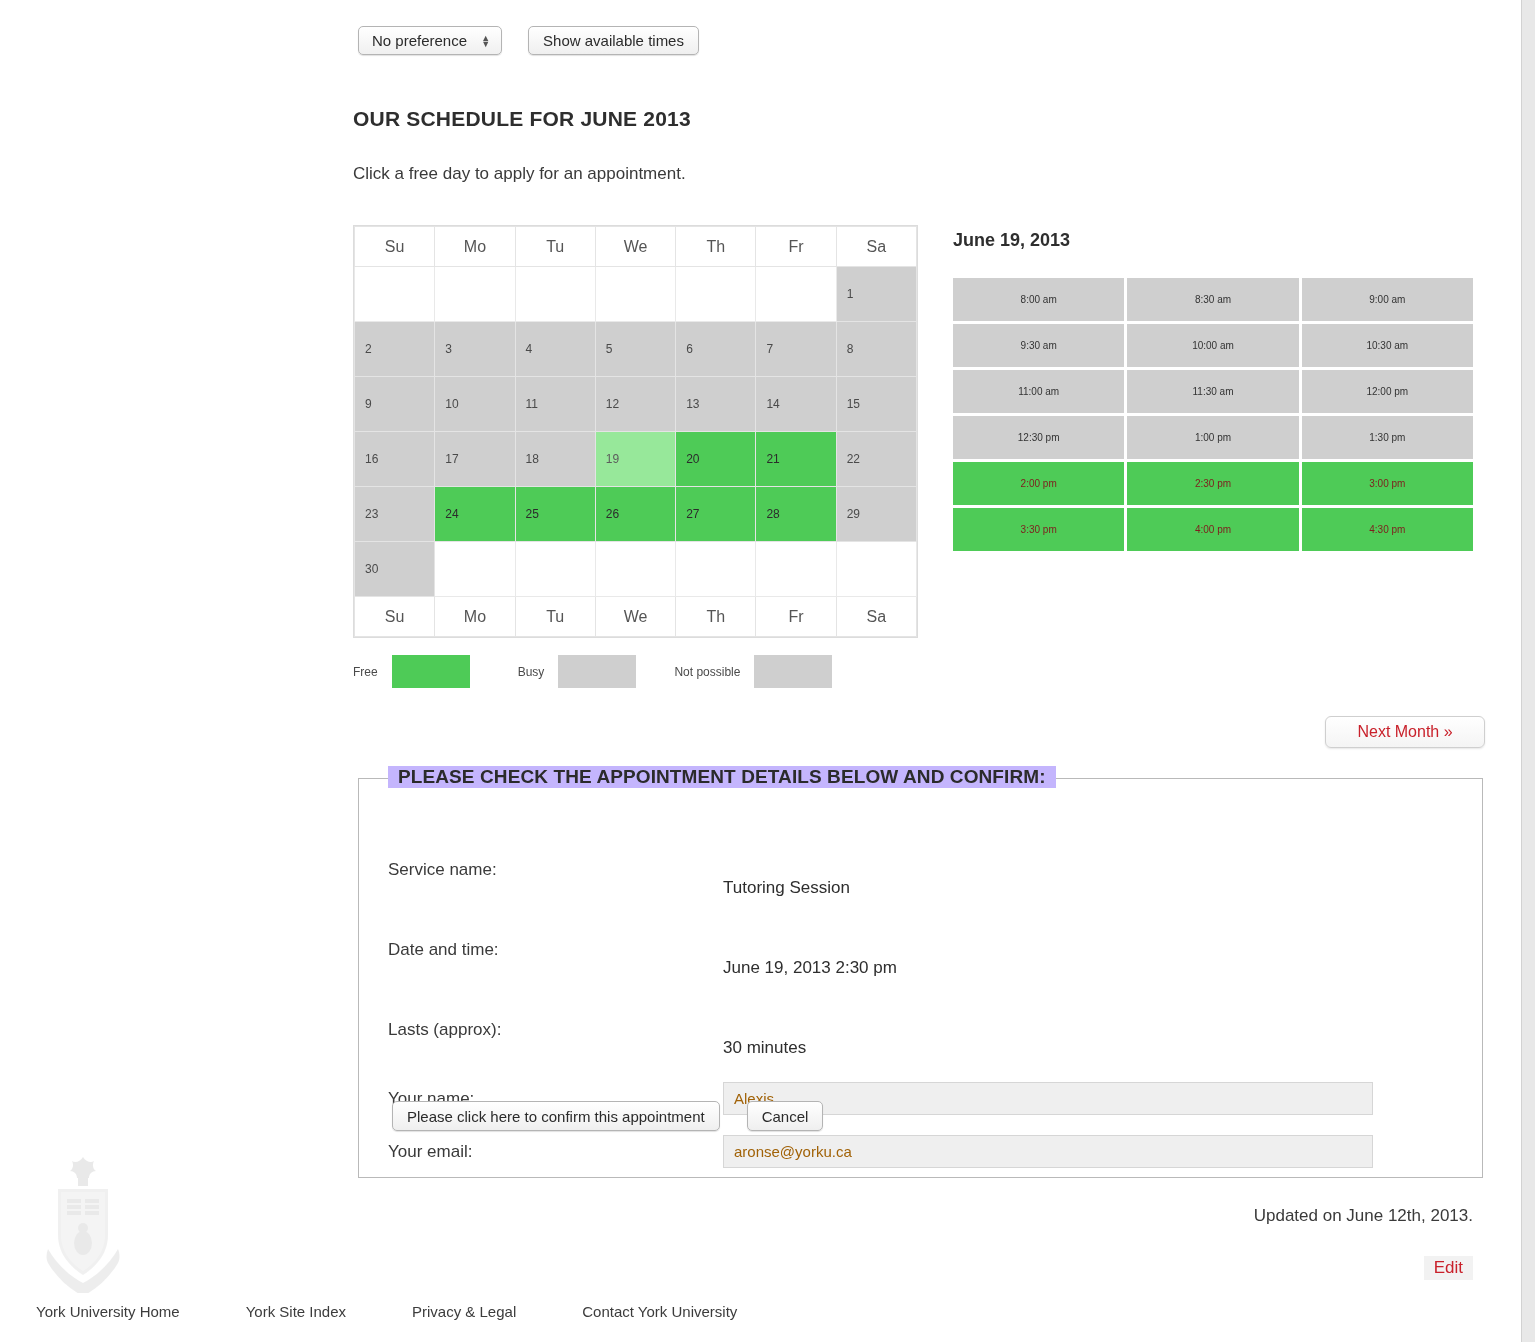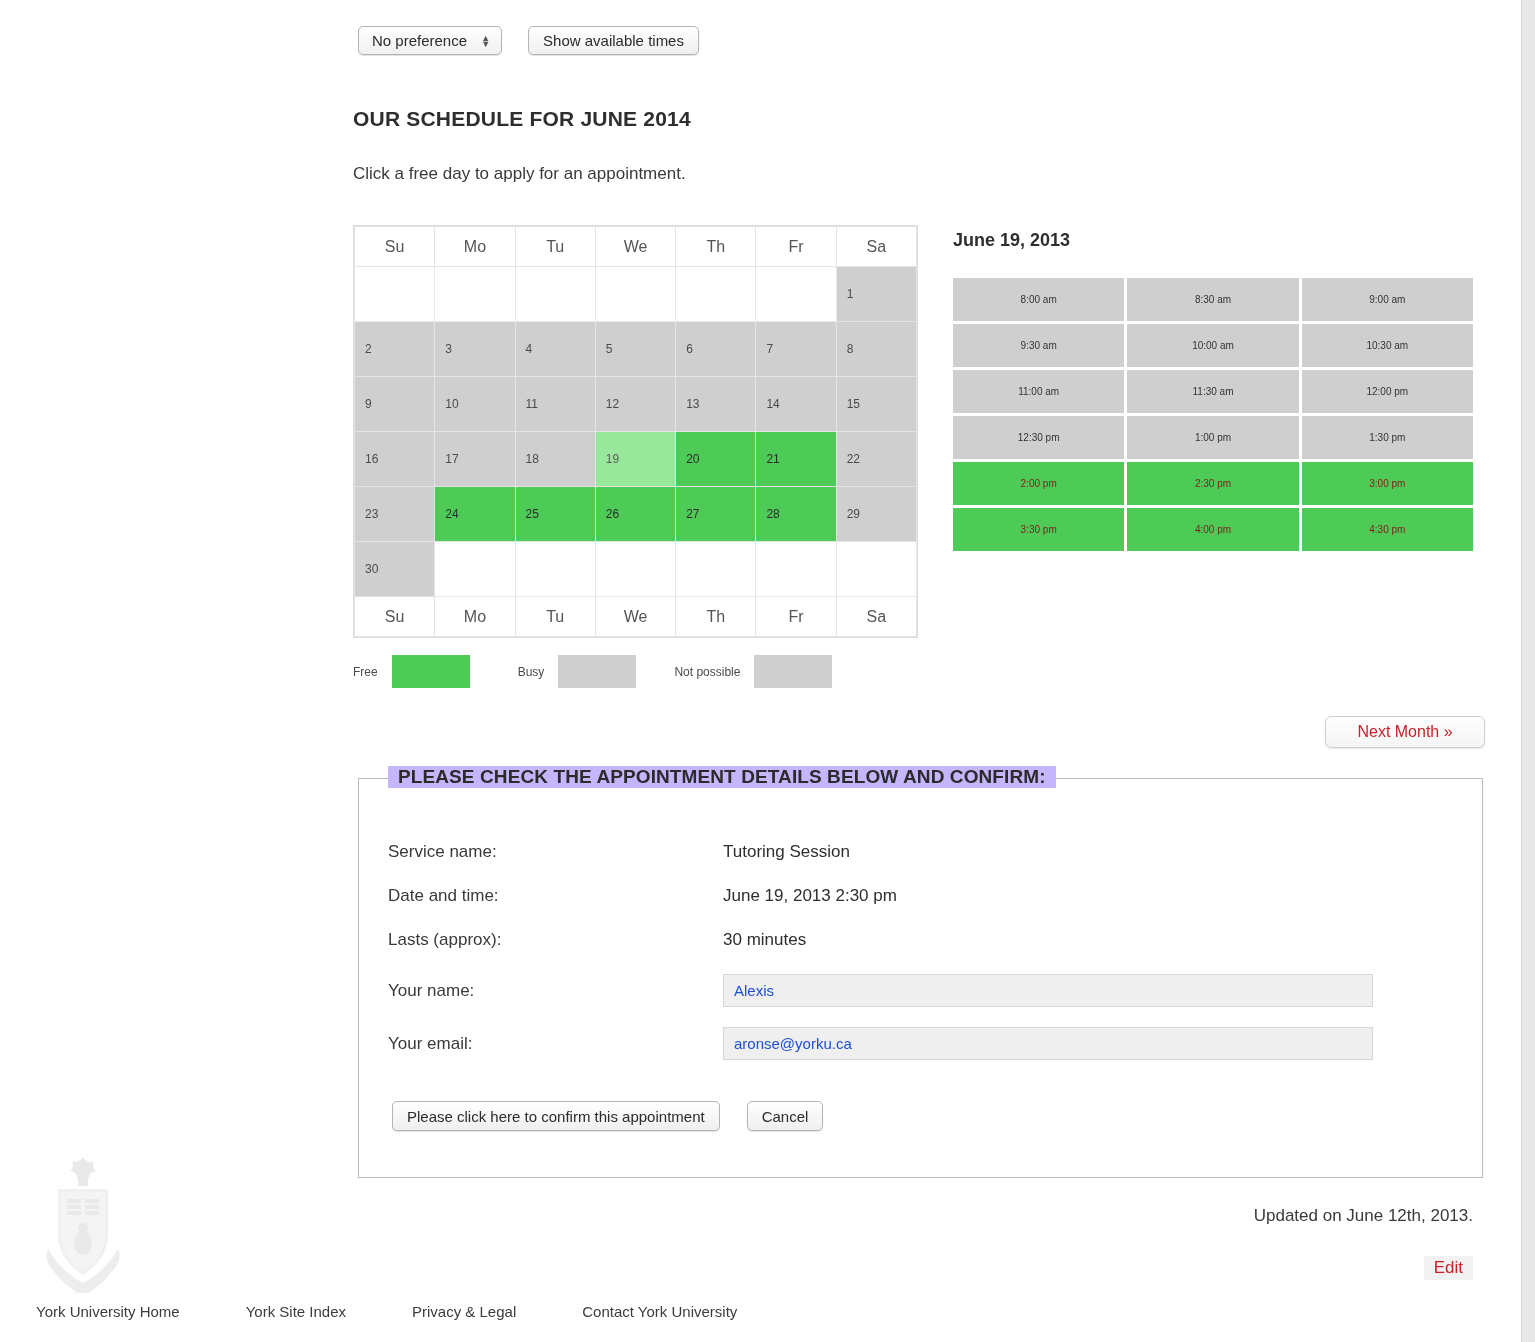--- a/index.html
+++ b/index.html
@@ -142,28 +142,28 @@
     position:absolute; left:388px; top:766px;
     background:#c4b5fd; padding:0 10px;
     font-size:19px; font-weight:bold; letter-spacing:.1px; color:#2b2b2b;
     white-space:nowrap;
   }
   .details{
     position:absolute; left:388px; top:842px; width:1000px;
   }
   .row{ display:flex; align-items:center; margin-bottom:24px; }
   .row .k{ width:335px; font-size:17px; color:#3a3a3a; }
-  .row .v{ font-size:17px; color:#2e2e2e; }
+  .row .v{ font-size:17px; color:#2e2e2e;margin-top:36px; }
   .row.field{ margin-bottom:20px; }
   .row .inp{
     width:650px; height:33px;
     background:#efefef;
     border:1px solid #d6d6d6;
     padding:0 10px;
-    font-size:15px; color:#1d4ed8;
+    font-size:15px; color:#a16207;
     font-family:"Liberation Sans", sans-serif;
     display:flex; align-items:center;
   }
   .form-buttons{
     position:absolute; left:392px; top:1101px;
     display:flex; align-items:center; gap:27px;
   }
   .form-buttons .osx-btn{ font-size:15px; height:30px; }
 
   
@@ -199,21 +199,21 @@
     <div class="osx-select">
       <span>No preference</span>
       <span class="arrows">
         <span>▲</span>
           <span>▼</span>
       </span>
     </div>
     <div class="osx-btn">Show available times</div>
   </div>
 
-  <div class="sched-title">OUR SCHEDULE FOR JUNE 2014</div>
+  <div class="sched-title">OUR SCHEDULE FOR JUNE 2013</div>
   <div class="sched-sub">Click a free day to apply for an appointment.</div>
 
   <div class="cal">
     <table>
       <thead>
         <tr>
           <th>Su</th>
           <th>Mo</th>
           <th>Tu</th>
           <th>We</th>

